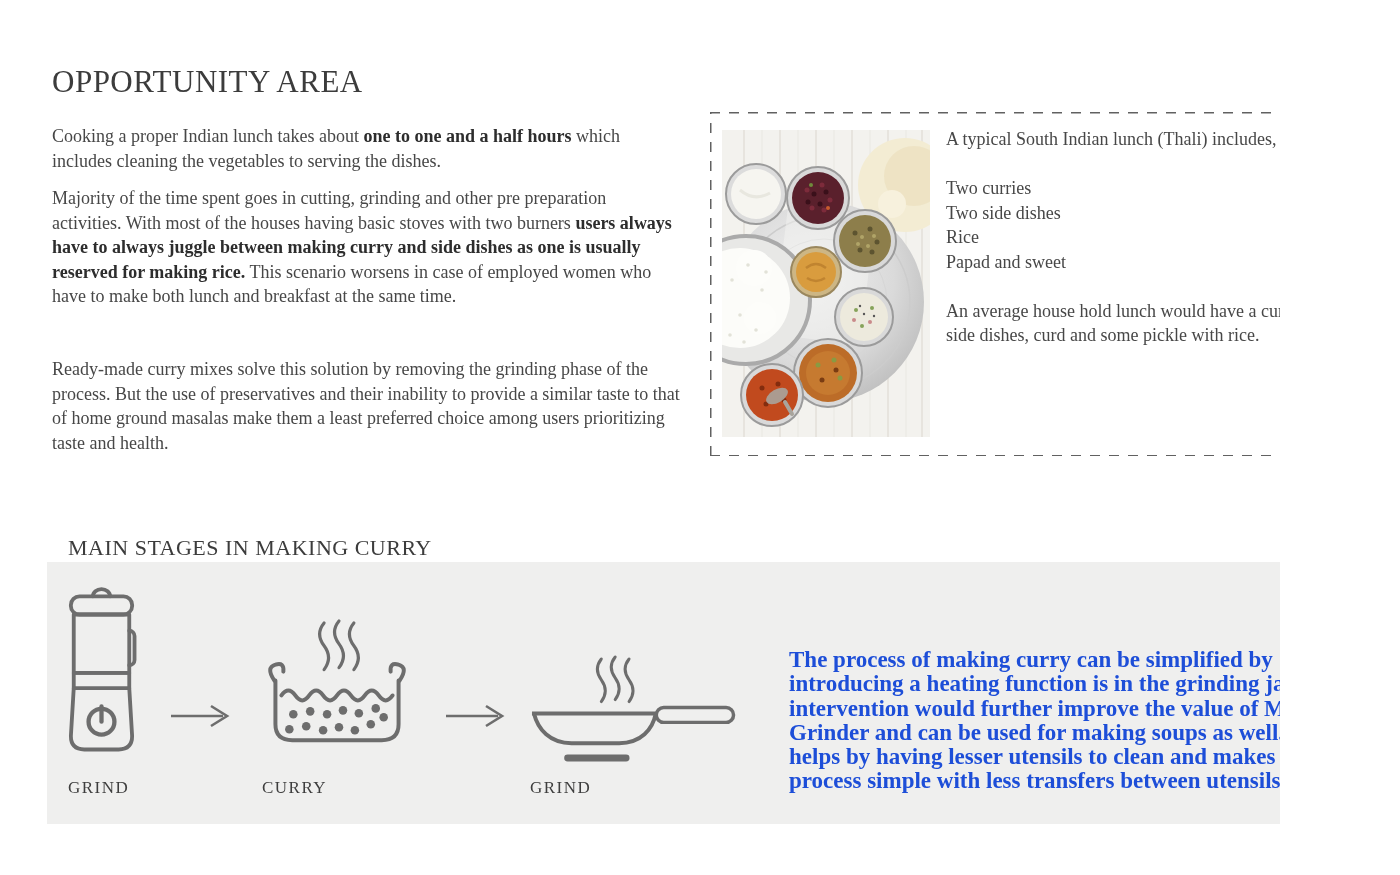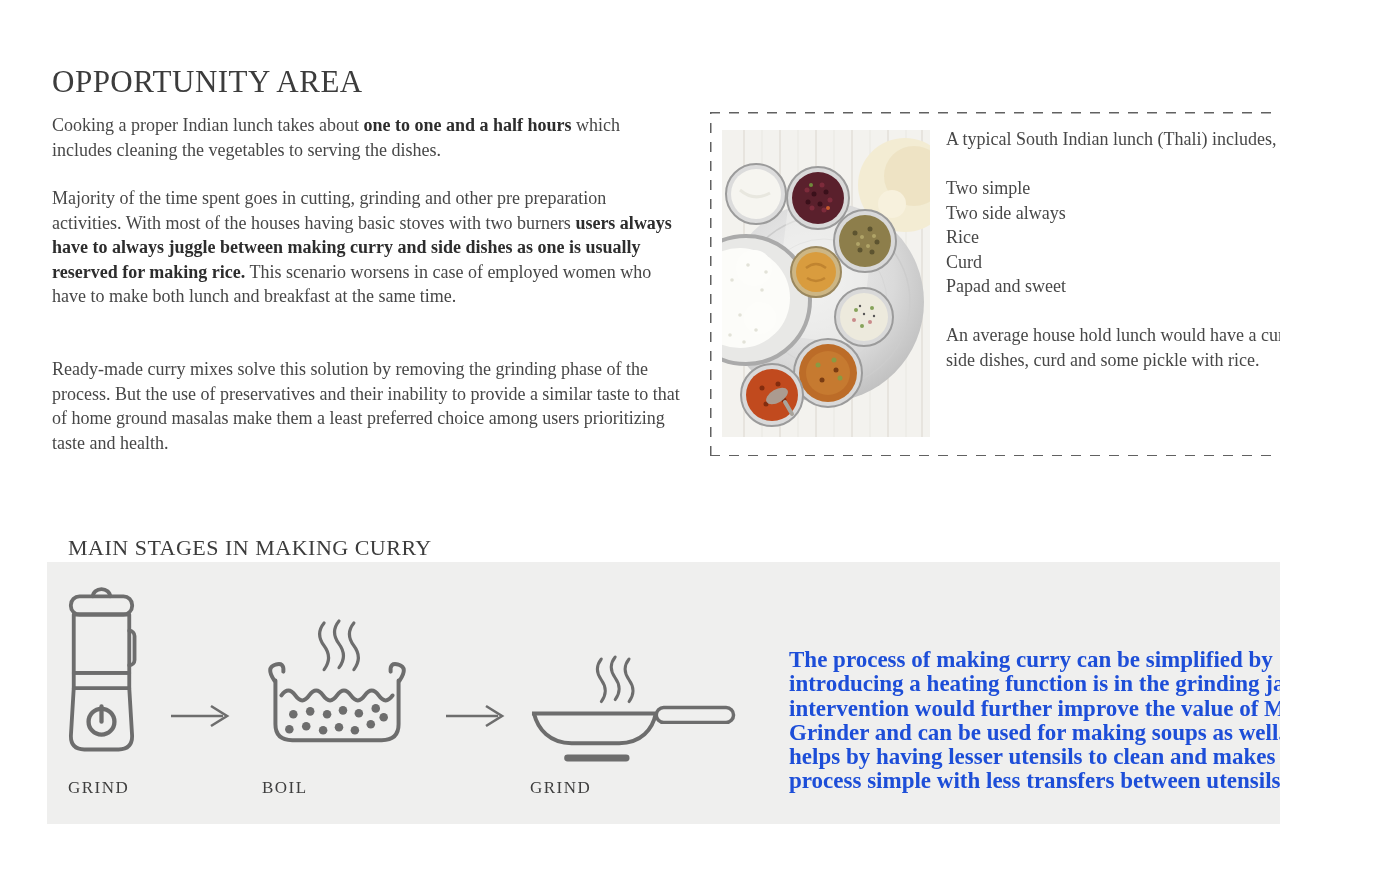--- a/index.html
+++ b/index.html
@@ -7,21 +7,21 @@
         font-family:Liberation Serif, serif;color:#474747;}
 
   
   .page-title{position:absolute;left:52px;top:64px;margin:0;font-size:31px;font-weight:400;
               color:#3c3c3c;letter-spacing:0.5px;}
   .stages-heading{position:absolute;left:52px;top:519px;margin:16px;font-size:22px;font-weight:400;
               color:#3c3c3c;letter-spacing:0.5px;}
 
   
   .intro p{position:absolute;left:52px;width:628px;margin:0;font-size:18px;line-height:24.5px;color:#474747;}
-  .p1{top:113px}.p2{top:186px}.p3{top:357px}
+  .p1{top:124px}.p2{top:186px}.p3{top:357px}
   strong{color:#2d2d2d;font-weight:700;}
 
   
   .thali-box{position:absolute;left:710px;top:112px;width:648px;height:344px;
     background:
       repeating-linear-gradient(90deg,#616161 0 10px,transparent 10px 19px) left top / 100% 1.5px no-repeat,
       repeating-linear-gradient(90deg,#616161 0 10px,transparent 10px 19px) left bottom / 100% 1.5px no-repeat,
       repeating-linear-gradient(0deg,#616161 0 10px,transparent 10px 19px) left top / 1.5px 100% no-repeat,
       repeating-linear-gradient(0deg,#616161 0 10px,transparent 10px 19px) right top / 1.5px 100% no-repeat;}
   .thali-photo{position:absolute;left:12px;top:18px;display:block;}
@@ -215,24 +215,23 @@
           </g>
           <ellipse cx="55" cy="266" rx="12" ry="6.5" transform="rotate(-30 55 266)" fill="#a8a49c" opacity="0.9"></ellipse>
           <line x1="63" y1="272" x2="70" y2="284" stroke="#a8a49c" stroke-width="4" stroke-linecap="round"></line>
         </g>
       </g>
     </svg>
 
     <div class="thali-text">
       <p>A typical South Indian lunch (Thali) includes,</p>
       <ul class="thali-items">
-        <li>Two simple</li>
-        <li>Two side always</li>
+        <li>Two curries</li>
+        <li>Two side dishes</li>
         <li>Rice</li>
-        <li>Curd</li>
         <li>Papad and sweet</li>
       </ul>
       <p class="thali-note">An average house hold lunch would have a curry, two side dishes, curd and some pickle with rice.</p>
     </div>
   </div>
 
   <h2 class="stages-heading">MAIN STAGES IN MAKING CURRY</h2>
 
   <div class="panel">
 
@@ -278,21 +277,21 @@
           <circle cx="114" cy="90" r="4.3"></circle>
         <circle cx="27" cy="111" r="4.3"></circle>
           <circle cx="44" cy="108" r="4.3"></circle>
           <circle cx="61" cy="112" r="4.3"></circle>
         <circle cx="77" cy="109" r="4.3"></circle>
           <circle cx="93" cy="112" r="4.3"></circle>
           <circle cx="109" cy="106" r="4.3"></circle>
         <circle cx="122" cy="99" r="4.3"></circle>
       </g>
     </svg>
-    <p class="stage-label label-boil">BOIL</p>
+    <p class="stage-label label-boil">CURRY</p>
 
     <svg class="arrow-2" width="62" height="26" viewBox="0 0 62 26">
       <g fill="none" stroke="#6d6d6d" stroke-width="2.6">
         <line x1="1" y1="13" x2="53" y2="13"></line>
         <path d="M41,3 L57,13 L41,23"></path>
       </g>
     </svg>
 
     <svg class="icon-saute" width="208" height="107" viewBox="0 0 210 108">
       <g fill="none" stroke="#6d6d6d" stroke-width="3" stroke-linecap="round">

